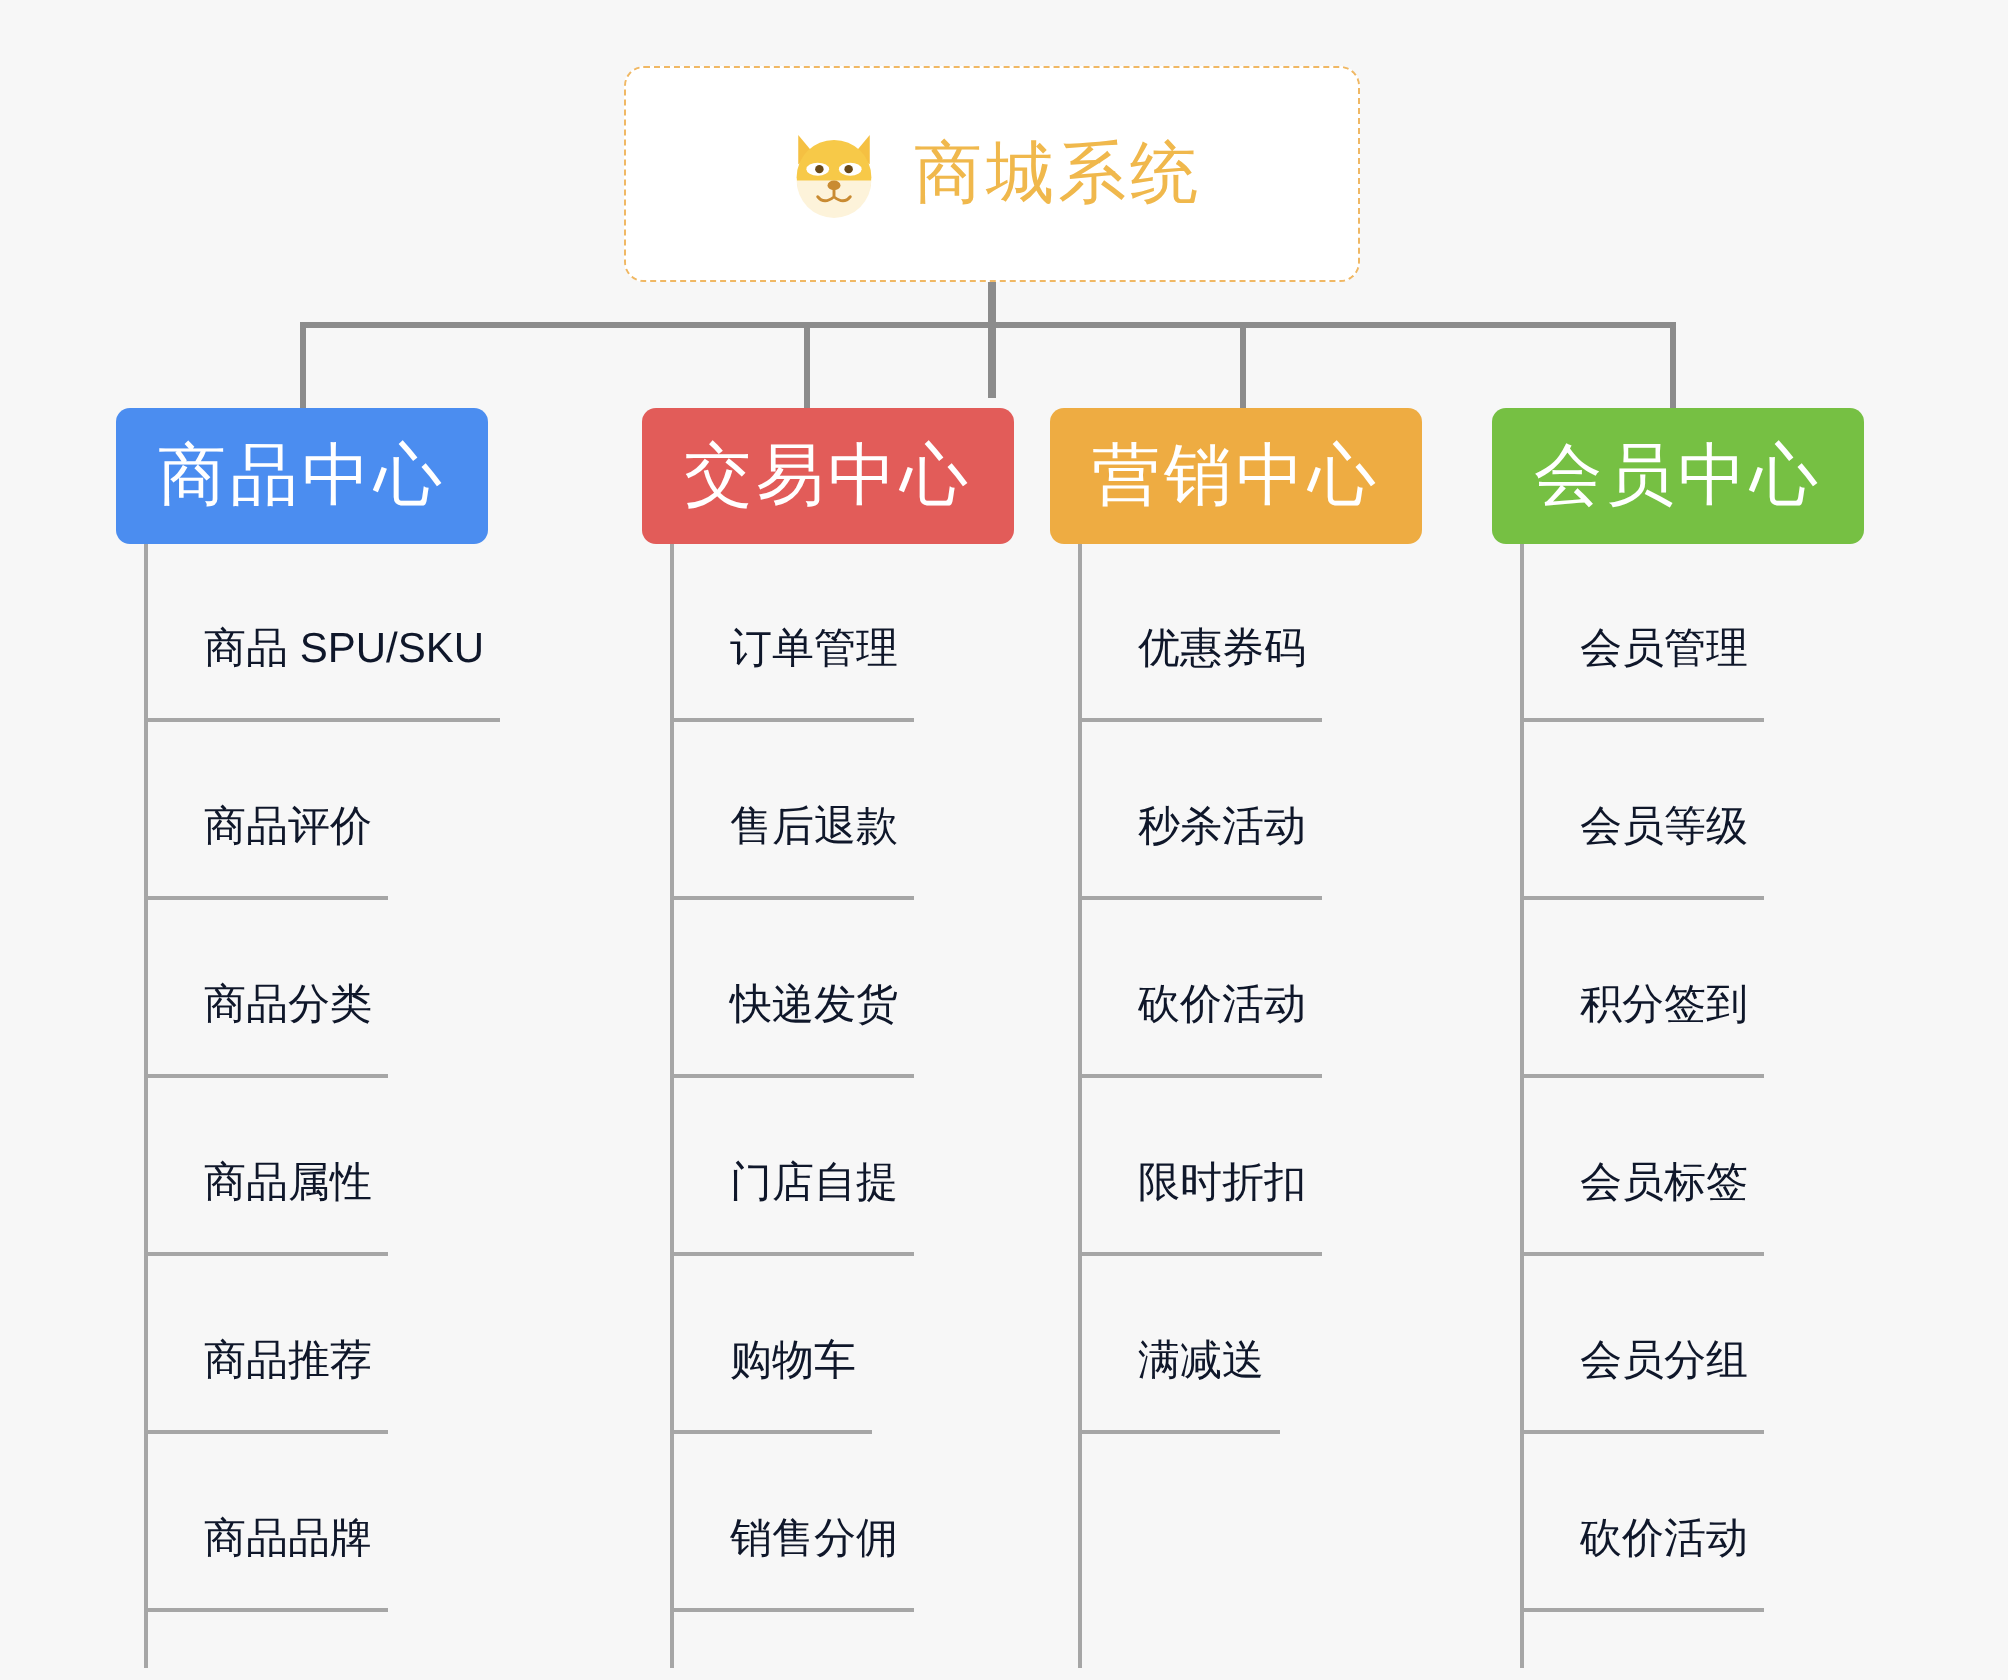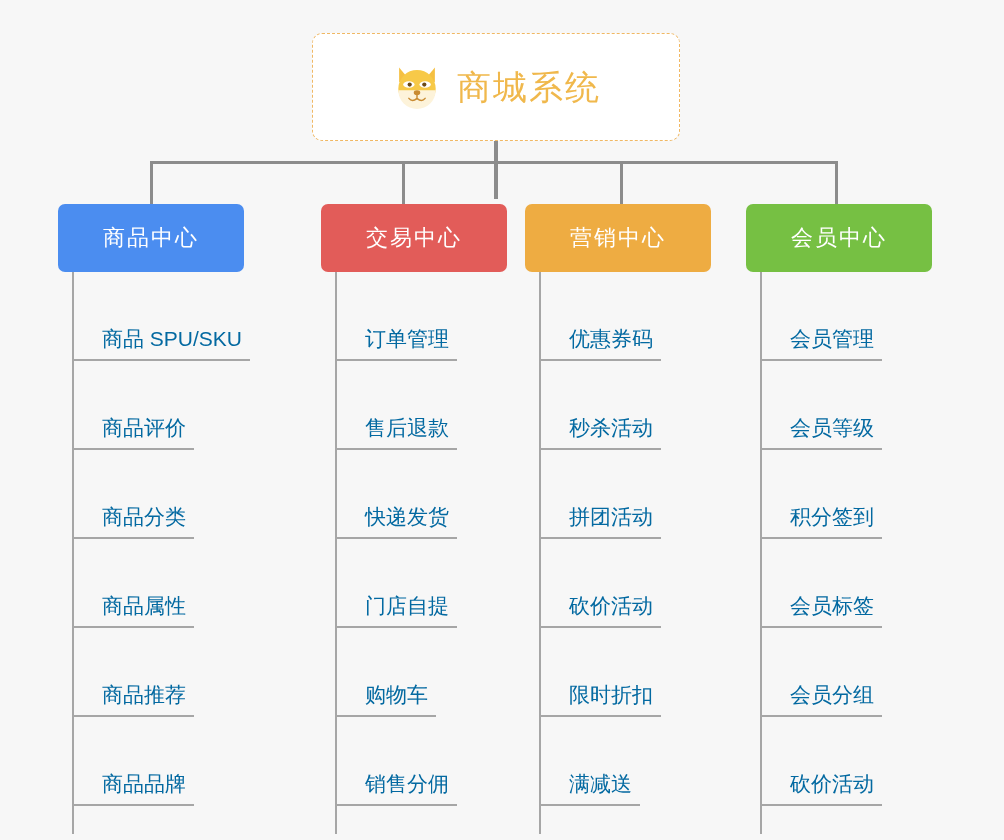--- a/index.html
+++ b/index.html
@@ -47,45 +47,45 @@
 
   
   .column { position: absolute; top: 204px; }
   .cat-box {
     height: 68px;
     border-radius: 7px;
     display: flex;
     align-items: center;
     justify-content: center;
     color: #ffffff;
-    font-size: 22px;
+    font-size: 34px;
     letter-spacing: 2px;
     white-space: nowrap;
   }
 
   
   .trunk {
     position: absolute;
     width: 2px;
     background: #a6a6a6;
   }
 
   .leaf-list { position: absolute; }
   .leaf {
     position: relative;
     height: 89px;
     display: flex;
     align-items: flex-end;
   }
   .leaf-inner {
     position: relative;
-    padding: 0 8px 7px 30px;
+    padding: 0 8px 21px 30px;
     border-bottom: 2px solid #a6a6a6;
     font-size: 21px;
-    color: #0369a1;
+    color: #0f172a;
     white-space: nowrap;
     line-height: 1.25;
   }
 </style>
 </head>
 <body style="background: rgb(247, 247, 247);">
 
 <div class="canvas">
 
   <div class="root-node" style="border-color: rgb(240, 184, 100); background: rgb(255, 255, 255);">
@@ -175,23 +175,20 @@
     </div>
     <div class="trunk" style="left: 14px; top: 68px; height: 562px; background: rgb(166, 166, 166);"></div>
     <div class="leaf-list" style="left:14px; top:68px;">
       <div class="leaf">
         <div class="leaf-inner" style="border-bottom-color: rgb(166, 166, 166);">优惠券码</div>
       </div>
       <div class="leaf">
         <div class="leaf-inner" style="border-bottom-color: rgb(166, 166, 166);">秒杀活动</div>
       </div>
       <div class="leaf">
-        <div class="leaf-inner" style="border-bottom-color: rgb(166, 166, 166);">拼团活动</div>
-      </div>
-      <div class="leaf">
         <div class="leaf-inner" style="border-bottom-color: rgb(166, 166, 166);">砍价活动</div>
       </div>
       <div class="leaf">
         <div class="leaf-inner" style="border-bottom-color: rgb(166, 166, 166);">限时折扣</div>
       </div>
       <div class="leaf">
         <div class="leaf-inner" style="border-bottom-color: rgb(166, 166, 166);">满减送</div>
       </div>
     </div>
   </div>

